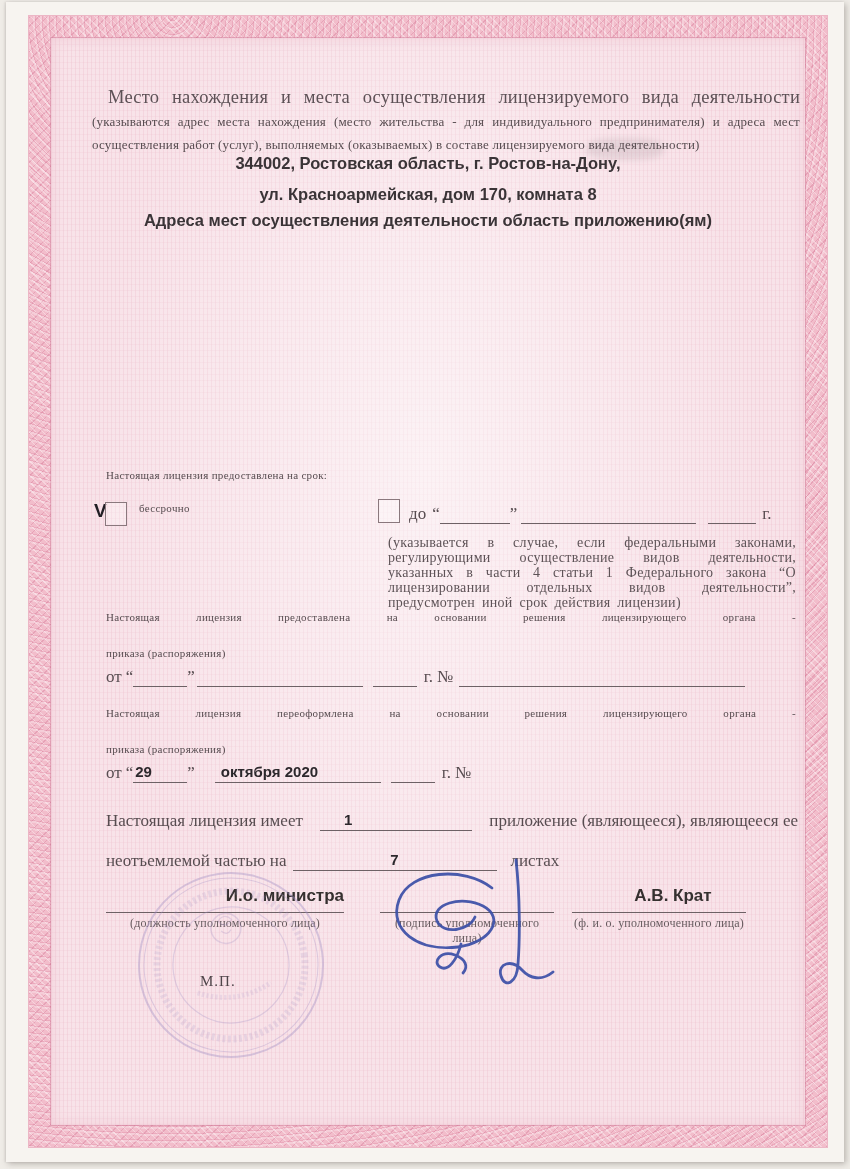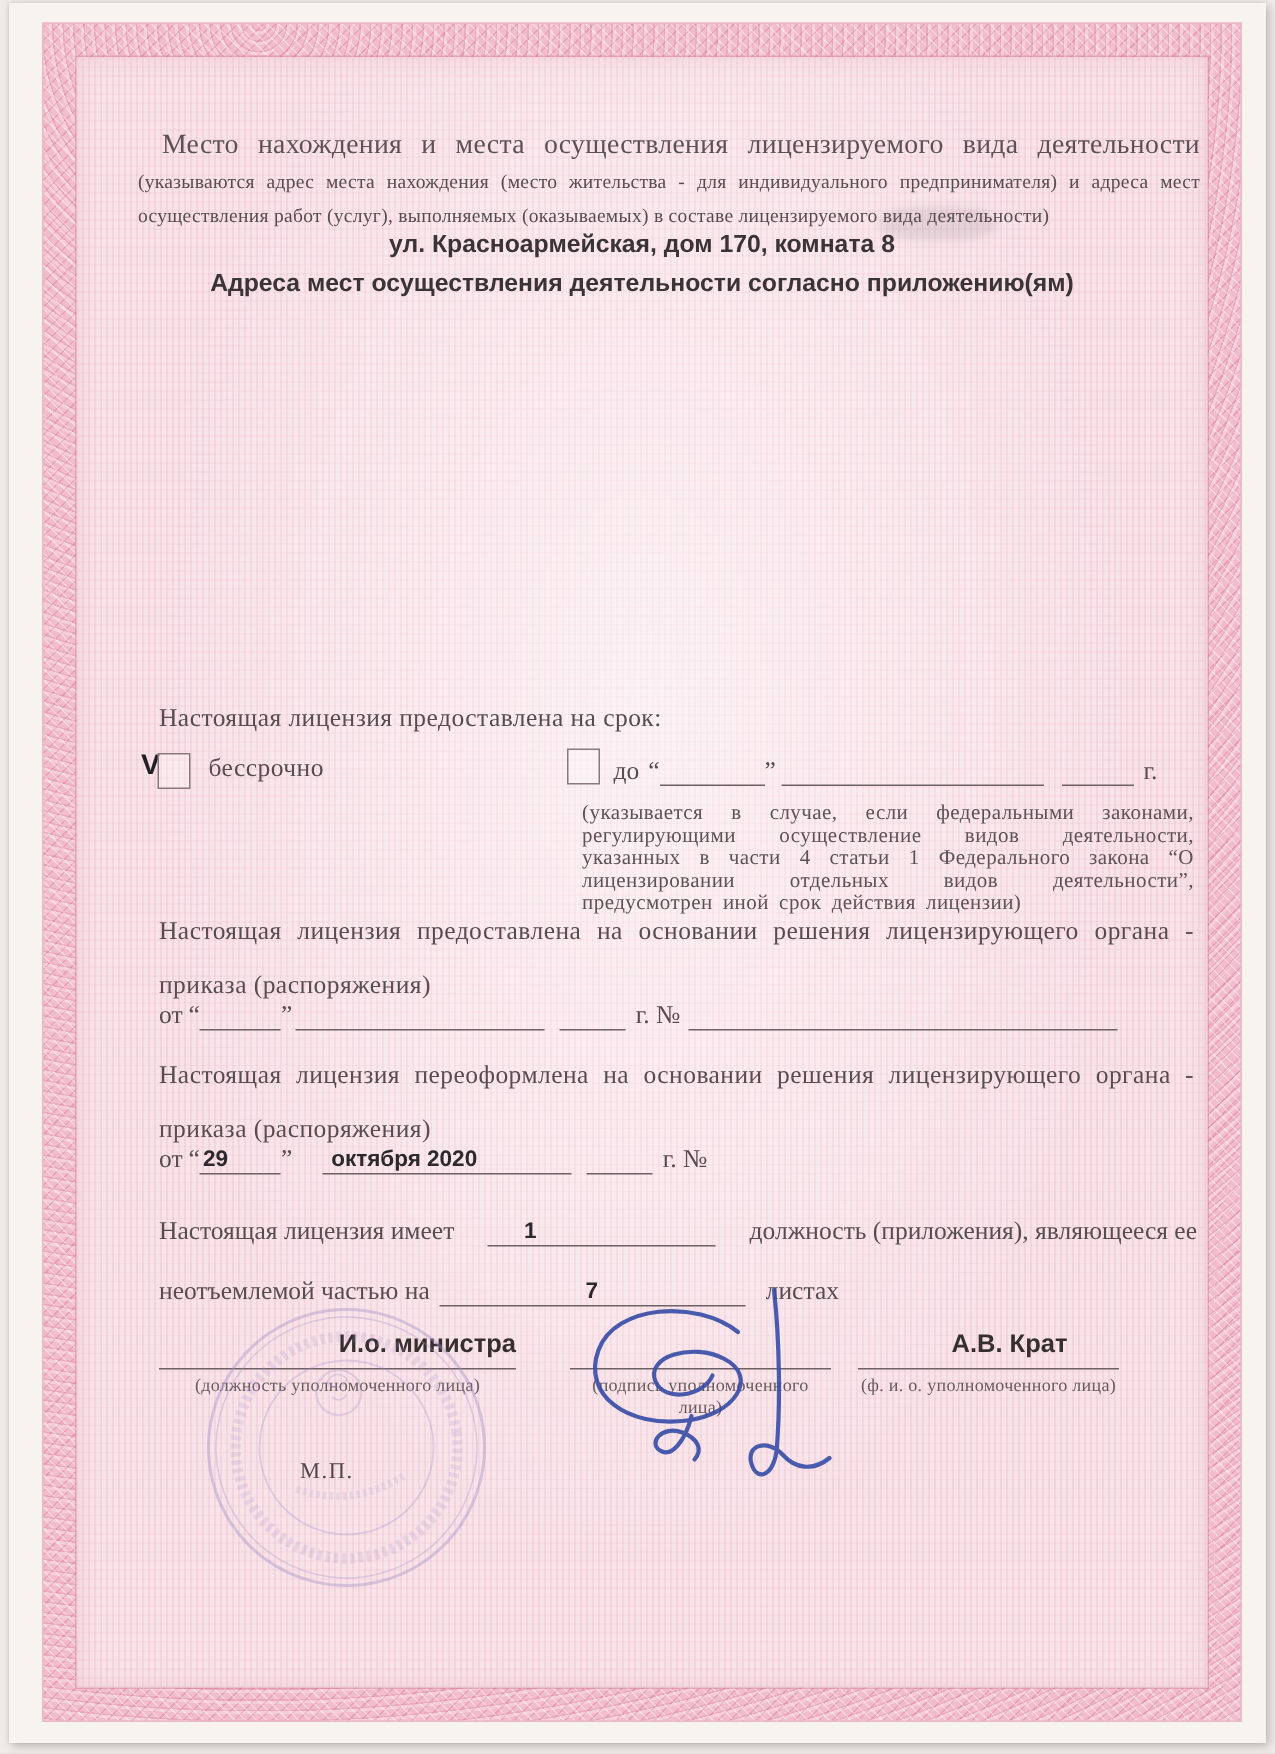--- a/index.html
+++ b/index.html
@@ -48,21 +48,21 @@
   .sansb { font-family:"Liberation Sans", sans-serif; font-weight:bold; color:#35302f; }
 
   .hdr { width:708px; font-size:13px; line-height:23px; text-align:justify; text-indent:16px; letter-spacing:.2px; }
   .hdr .big { font-size:18.5px; color:#5d5156; }
 
   .addr { width:700px; text-align:center; }
   .addr div { font-family:"Liberation Sans", sans-serif; font-weight:bold; font-size:16.5px; color:#3a3437; }
   .addr .a1 { margin-bottom:12px; }
   .addr .a2 { margin-bottom:7px; }
 
-  .body-line { font-size:17px; letter-spacing:.3px; }
+  .body-line { font-size:11px; letter-spacing:.3px; }
 
   .cbx { display:inline-block; width:20px; height:22px; border:1.4px solid #8a787d; background:rgba(255,255,255,.25); vertical-align:middle; }
   .vmark { font-family:"Liberation Sans", sans-serif; font-weight:bold; font-size:19px; color:#211e24; }
 
   .fill { display:inline-block; border-bottom:1.2px solid #6d6165; height:22px; vertical-align:baseline; }
   .val  { font-family:"Liberation Sans", sans-serif; font-weight:bold; font-size:15px; color:#2c282c;
           position:relative; top:2px; display:inline-block; }
 
   .frow { display:flex; align-items:flex-end; font-size:17px; }
   .frow .tx { padding-bottom:0px; }
@@ -91,22 +91,23 @@
       <div class="field"></div>
     </div>
 
     <div class="content">
 
       <div class="abs smudge" style="left:580px; top:136px;"></div>
 
       <div class="abs hdr ser" style="left:86px; top:84px;"><span class="big">Место нахождения и места осуществления лицензируемого вида деятельности </span><span>(указываются адрес места нахождения (место жительства - для индивидуального предпринимателя) и адреса мест осуществления работ (услуг), выполняемых (оказываемых) в составе лицензируемого вида деятельности)</span></div>
 
       <div class="abs addr" style="left:72px; top:152px;">
+        <div class="a1">344002, Ростовская область, г. Ростов-на-Дону,</div>
         <div class="a2">ул. Красноармейская, дом 170, комната 8</div>
-        <div class="a3">Адреса мест осуществления деятельности согласно приложению(ям)</div>
+        <div class="a3">Адреса мест осуществления деятельности область приложению(ям)</div>
       </div>
 
       <div class="abs ser body-line" style="left:100px; top:467px;">Настоящая лицензия предоставлена на срок:</div>
 
       <div class="abs" style="left:88px; top:499px;">
         <span class="vmark" style="position:absolute; left:0; top:-1px;">V</span>
         <span class="cbx" style="position:absolute; left:11px; top:1px;"></span>
         <span class="ser body-line" style="position:absolute; left:45px; top:1px;">бессрочно</span>
       </div>
 
@@ -146,21 +147,21 @@
         <span class="fill" style="width:54px;"><span class="val" style="padding-left:2px;">29</span></span>
         <span class="tx">”</span>
         <span class="fill" style="width:166px; margin-left:20px;"><span class="val" style="padding-left:6px;">октября 2020</span></span>
         <span class="fill" style="width:44px; margin-left:10px;"></span>
         <span class="tx" style="margin-left:7px;">г. №</span>
       </div>
 
       <div class="abs frow ser" style="left:100px; top:806px; width:692px; justify-content:space-between;">
         <span class="tx">Настоящая лицензия имеет</span>
         <span class="fill" style="width:152px;"><span class="val" style="padding-left:24px;">1</span></span>
-        <span class="tx">должность (приложения), являющееся ее</span>
+        <span class="tx">приложение (являющееся), являющееся ее</span>
       </div>
       <div class="abs frow ser" style="left:100px; top:846px;">
         <span class="tx">неотъемлемой частью на</span>
         <span class="fill" style="width:204px; margin-left:6px; text-align:center;"><span class="val">7</span></span>
         <span class="tx" style="margin-left:14px;">листах</span>
       </div>
 
       <div class="sig-col" style="left:100px; top:884px; width:238px;">
         <div class="sig-val sansb" style="padding-left:8px;">И.о. министра</div>
         <div class="sig-line"></div>

